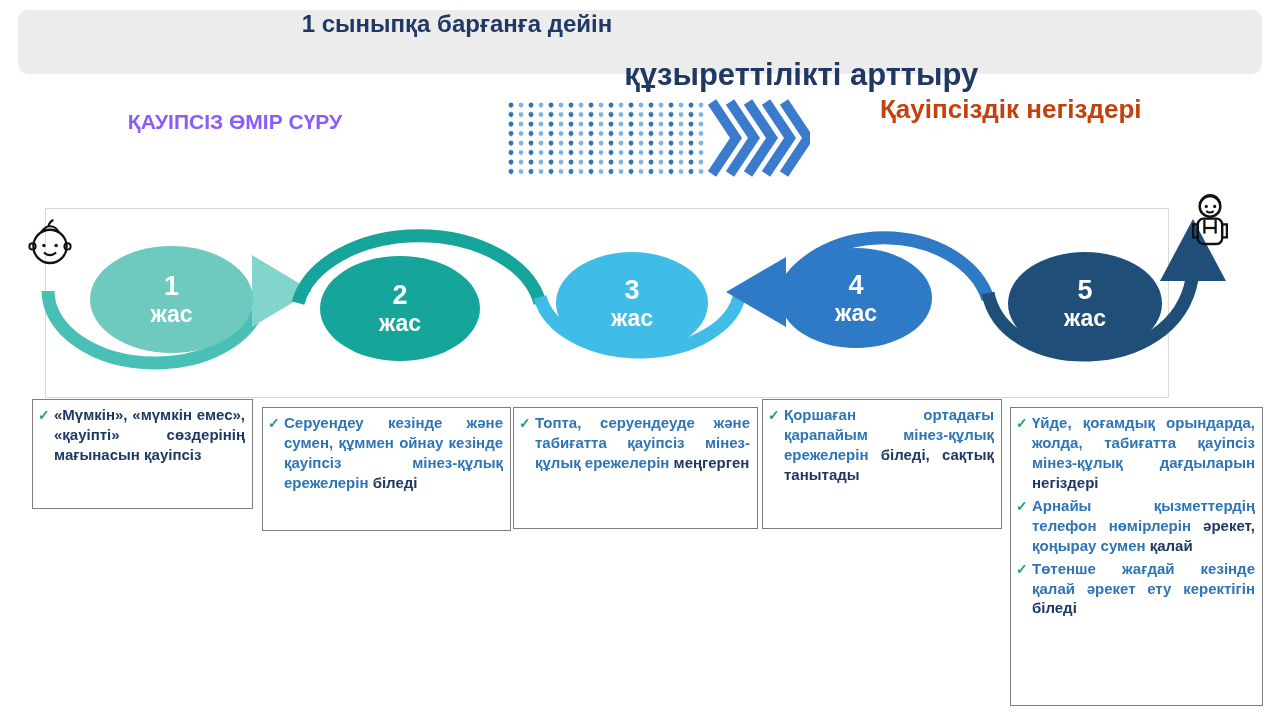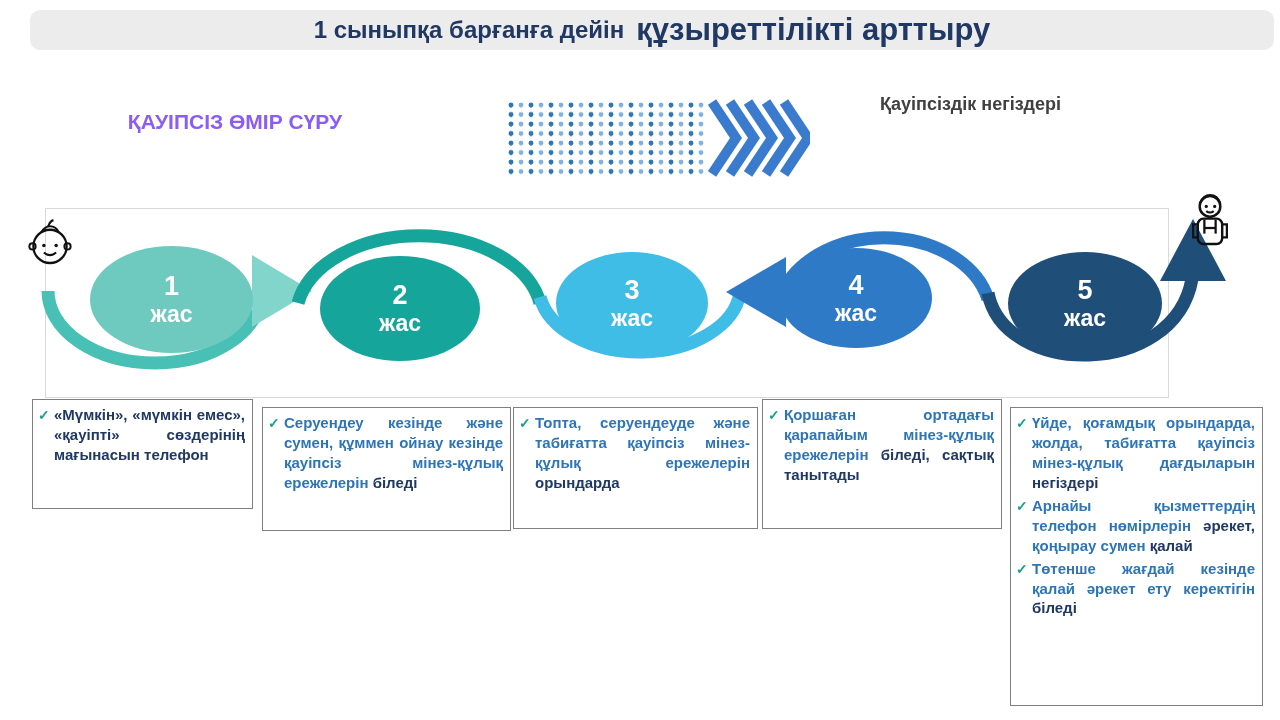--- a/index.html
+++ b/index.html
@@ -2,32 +2,32 @@
 <html><head>
 <meta charset="utf-8">
 <style>
   html,body{margin:0;padding:0;background:#ffffff;}
   .canvas{
     position:relative;width:1280px;height:720px;background:#ffffff;overflow:hidden;
     font-family:"Liberation Sans",sans-serif;
   }
   
   .header{
-    position:absolute;left:30px;top:10px;width:1244px;height:40px;background:#ececec;
-    border-radius:10px;display:flex;align-items:center;justify-content:center;gap:12px;color:#1f3864;
+    position:absolute;left:18px;top:10px;width:1244px;height:64px;background:#ececec;
+    border-radius:10px;display:flex;justify-content:center;gap:12px;color:#1f3864;
   }
   .header .small{font-size:24px;font-weight:700;}
-  .header .large{font-size:31px;font-weight:700;}
+  .header .large{font-size:31px;font-weight:700;margin-top:47px;}
   
   .left-title{
     position:absolute;left:85px;top:106px;width:300px;text-align:center;color:#8b5cf6;
     font-weight:700;font-size:21px;line-height:1.5;
   }
   .right-title{
-    position:absolute;left:880px;top:94px;width:310px;color:#404040;font-weight:700;font-size:18px;
+    position:absolute;left:880px;top:94px;width:310px;color:#c2410c;font-weight:700;font-size:26px;
   }
   .dots{
     position:absolute;left:508px;top:102px;width:198px;height:76px;
     background-image:
       radial-gradient(circle at 3px 3px, #2e75b6 2.1px, rgba(0,0,0,0) 2.7px),
       radial-gradient(circle at 3px 3px, #7fb2e0 2.1px, rgba(0,0,0,0) 2.7px);
     background-size:20px 9.5px,10px 9.5px;
   }
   .chevrons{position:absolute;left:708px;top:96px;}
   
@@ -143,33 +143,33 @@
     <line x1="26" y1="31" x2="26" y2="46" stroke="#111" stroke-width="2.4"></line>
     <line x1="38" y1="31" x2="38" y2="46" stroke="#111" stroke-width="2.4"></line>
     <line x1="26" y1="40" x2="38" y2="40" stroke="#111" stroke-width="2.4"></line>
     <path d="M 19 36 h -5 v 14 h 5" fill="none" stroke="#111" stroke-width="2.4"></path>
     <path d="M 45 36 h 5 v 14 h -5" fill="none" stroke="#111" stroke-width="2.4"></path>
   </svg>
 
   <div class="box b0">
       <div class="item">
         <span class="check" style="color: rgb(30, 158, 143);">✓</span>
-        <div class="txt"><span class="dark">«Мүмкін», «мүмкін емес», «қауіпті» сөздерінің мағынасын </span><span class="dark">телефон</span></div>
+        <div class="txt"><span class="dark">«Мүмкін», «мүмкін емес», «қауіпті» сөздерінің мағынасын </span><span class="dark">қауіпсіз</span></div>
       </div>
     </div>
   <div class="box b1">
       <div class="item">
         <span class="check" style="color: rgb(30, 158, 143);">✓</span>
         <div class="txt"><span>Серуендеу кезінде және сумен, құммен ойнау кезінде қауіпсіз мінез-құлық ережелерін </span><span class="dark">біледі</span></div>
       </div>
     </div>
   <div class="box b2">
       <div class="item">
         <span class="check" style="color: rgb(30, 158, 143);">✓</span>
-        <div class="txt"><span>Топта, серуендеуде және табиғатта қауіпсіз мінез-құлық ережелерін </span><span class="dark">орындарда</span></div>
+        <div class="txt"><span>Топта, серуендеуде және табиғатта қауіпсіз мінез-құлық ережелерін </span><span class="dark">меңгерген</span></div>
       </div>
     </div>
   <div class="box b3">
       <div class="item">
         <span class="check" style="color: rgb(30, 158, 143);">✓</span>
         <div class="txt"><span>Қоршаған ортадағы қарапайым мінез-құлық ережелерін </span><span class="dark">біледі, сақтық танытады</span></div>
       </div>
     </div>
   <div class="box b4">
       <div class="item">

